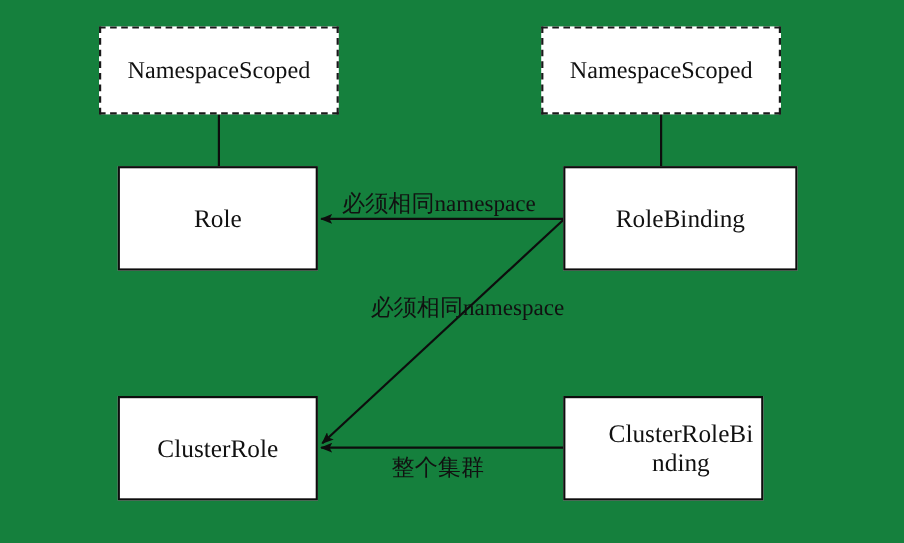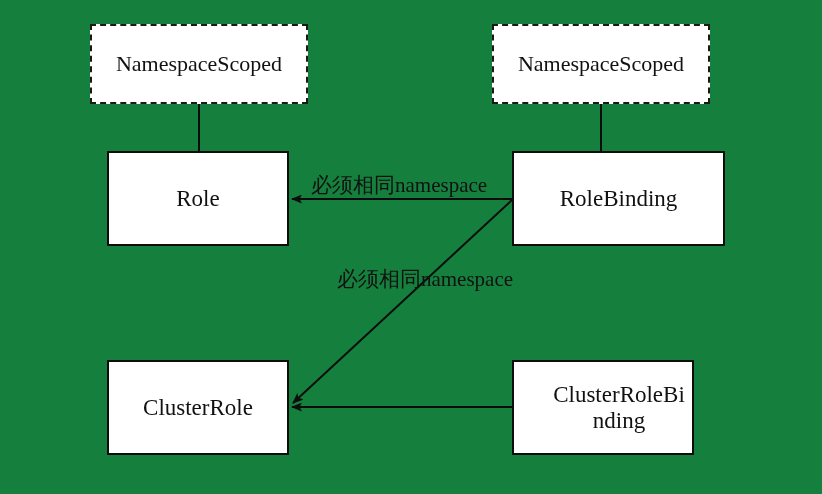--- a/index.html
+++ b/index.html
@@ -113,14 +113,15 @@
   <div class="node solid" style="left:512px; top:360px; width:182px; height:95px;padding-left:32px;">
     <span class="label">ClusterRoleBinding</span>
   </div>
 
   <div class="edge-label" style="left:311px; top:172px;">必须相同namespace</div>
 
   <div class="edge-label two-line" style="left:325px; top:266px; width:200px;">
     <span>必须相同namespace</span><br>
   </div>
 
+  <div class="edge-label" style="left:356px; top:412px;">整个集群</div>
 
 </div>
 
 </body></html>

